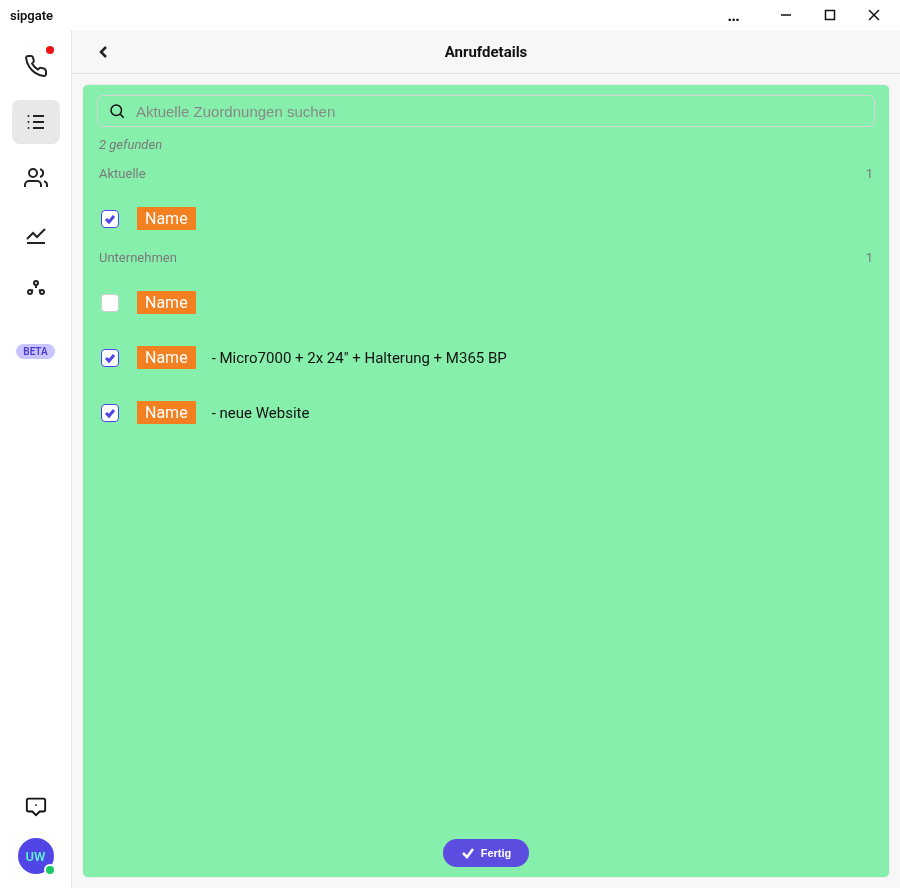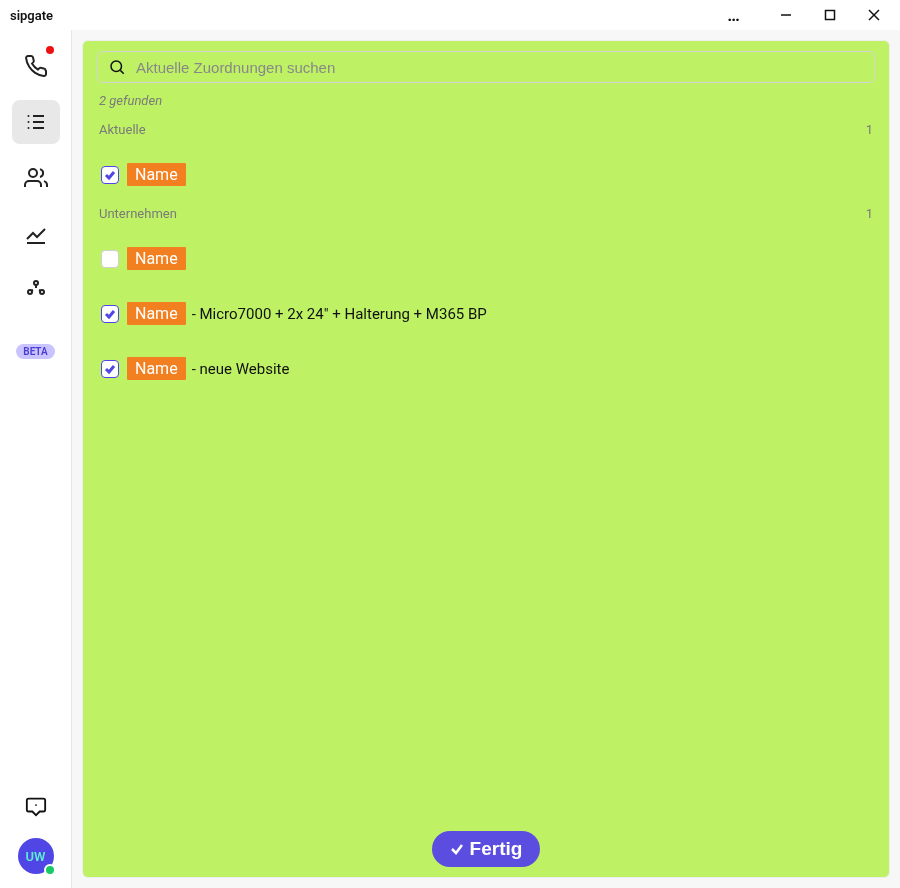--- a/index.html
+++ b/index.html
@@ -31,40 +31,40 @@
   .avatar { width: 36px; height: 36px; border-radius: 50%; background: #4f46e5; color: #5eead4; font-size: 13px; font-weight: 600; display: flex; align-items: center; justify-content: center; position: relative; cursor: pointer; }
   .avatar .presence { position: absolute; bottom: -2px; right: -2px; width: 12px; height: 12px; background: #18c964; border: 2px solid #fff; border-radius: 50%; }
 
   
   .main { flex: 1; display: flex; flex-direction: column; background: #f7f7f8; }
   .header { height: 44px; display: flex; align-items: center; border-bottom: 1px solid #e3e3e3; position: relative; background: #f7f7f8; }
   .back-btn { width: 40px; height: 40px; display: flex; align-items: center; justify-content: center; margin-left: 12px; cursor: pointer; }
   .back-btn svg { width: 16px; height: 16px; stroke: #222; stroke-width: 2.5; fill: none; }
   .header-title { position: absolute; left: 0; right: 0; text-align: center; font-size: 15px; font-weight: 700; pointer-events: none; }
 
-  .content { flex: 1; background: #bef264; border: 1px solid #eee; border-radius: 6px; margin: 10px; padding: 10px 14px 60px; overflow: auto; position: relative; }
+  .content { flex: 1; background: #86efac; border: 1px solid #eee; border-radius: 6px; margin: 10px; padding: 10px 14px 60px; overflow: auto; position: relative; }
 
   .search-row { display: flex; align-items: center; border: 1px solid #d5d5d5; border-radius: 6px; padding: 6px 10px; gap: 10px; }
   .search-row svg { width: 18px; height: 18px; stroke: #111; stroke-width: 2; fill: none; }
   .search-input { border: none; outline: none; font-size: 15px; color: #666; flex: 1; background: transparent; }
   .search-input::placeholder { color: #888; }
 
   .found-label { font-size: 13px; font-style: italic; color: #7a7a7a; margin: 10px 2px 6px; }
 
   .section-head { display: flex; justify-content: space-between; align-items: center; font-size: 13px; color: #7a7a7a; margin: 14px 2px 6px; }
 
-  .row { display: flex; align-items: center; gap: 6px; padding: 6px 4px; font-size: 15px; margin-top: 20px; }
+  .row { display: flex; align-items: center; gap: 16px; padding: 6px 4px; font-size: 15px; margin-top: 20px; }
   .check { width: 18px; height: 18px; border: 1.5px solid #4f46e5; border-radius: 4px; display: flex; align-items: center; justify-content: center; margin-right: 2px; cursor: pointer; background: #fff; }
   .check.unchecked { border-color: #d0d0d0; }
   .check svg { width: 12px; height: 12px; stroke: #4f46e5; stroke-width: 3; fill: none; }
   .name-tag { background: #f38020; color: #fff; padding: 2px 8px; font-size: 16px; border-radius: 1px; }
   .after-text { color: #111; }
 
   .done-bar { position: absolute; bottom: 10px; left: 0; right: 0; display: flex; justify-content: center; }
-  .done-btn { background: #5b4de0; color: #fff; border: none; border-radius: 18px; padding: 7px 18px; font-size: 19px; font-weight: 600; display: flex; align-items: center; gap: 6px; cursor: pointer; }
+  .done-btn { background: #5b4de0; color: #fff; border: none; border-radius: 18px; padding: 7px 18px; font-size: 11px; font-weight: 600; display: flex; align-items: center; gap: 6px; cursor: pointer; }
   .done-btn svg { width: 14px; height: 14px; stroke: #fff; stroke-width: 2.5; fill: none; }
 </style>
 </head>
 <body>
 
 <div class="titlebar">
   <div class="titlebar-left">sipgate</div>
   <div class="titlebar-right">
     <div class="tb-btn tb-more">…</div>
     <div class="tb-btn">
@@ -139,20 +139,28 @@
           </svg>
       </div>
       <div class="avatar">
         <span>UW</span>
         <span class="presence"></span>
       </div>
     </div>
   </div>
 
   <div class="main">
+    <div class="header">
+      <div class="back-btn">
+        <svg viewBox="0 0 16 16">
+            <polyline points="10 3 5 8 10 13"></polyline>
+          </svg>
+      </div>
+      <div class="header-title">Anrufdetails</div>
+    </div>
 
     <div class="content">
       <div class="search-row">
         <svg viewBox="0 0 24 24">
             <circle cx="11" cy="11" r="7"></circle>
             <line x1="21" y1="21" x2="16.5" y2="16.5"></line>
           </svg>
         <input class="search-input" placeholder="Aktuelle Zuordnungen suchen" style="">
       </div>
 

